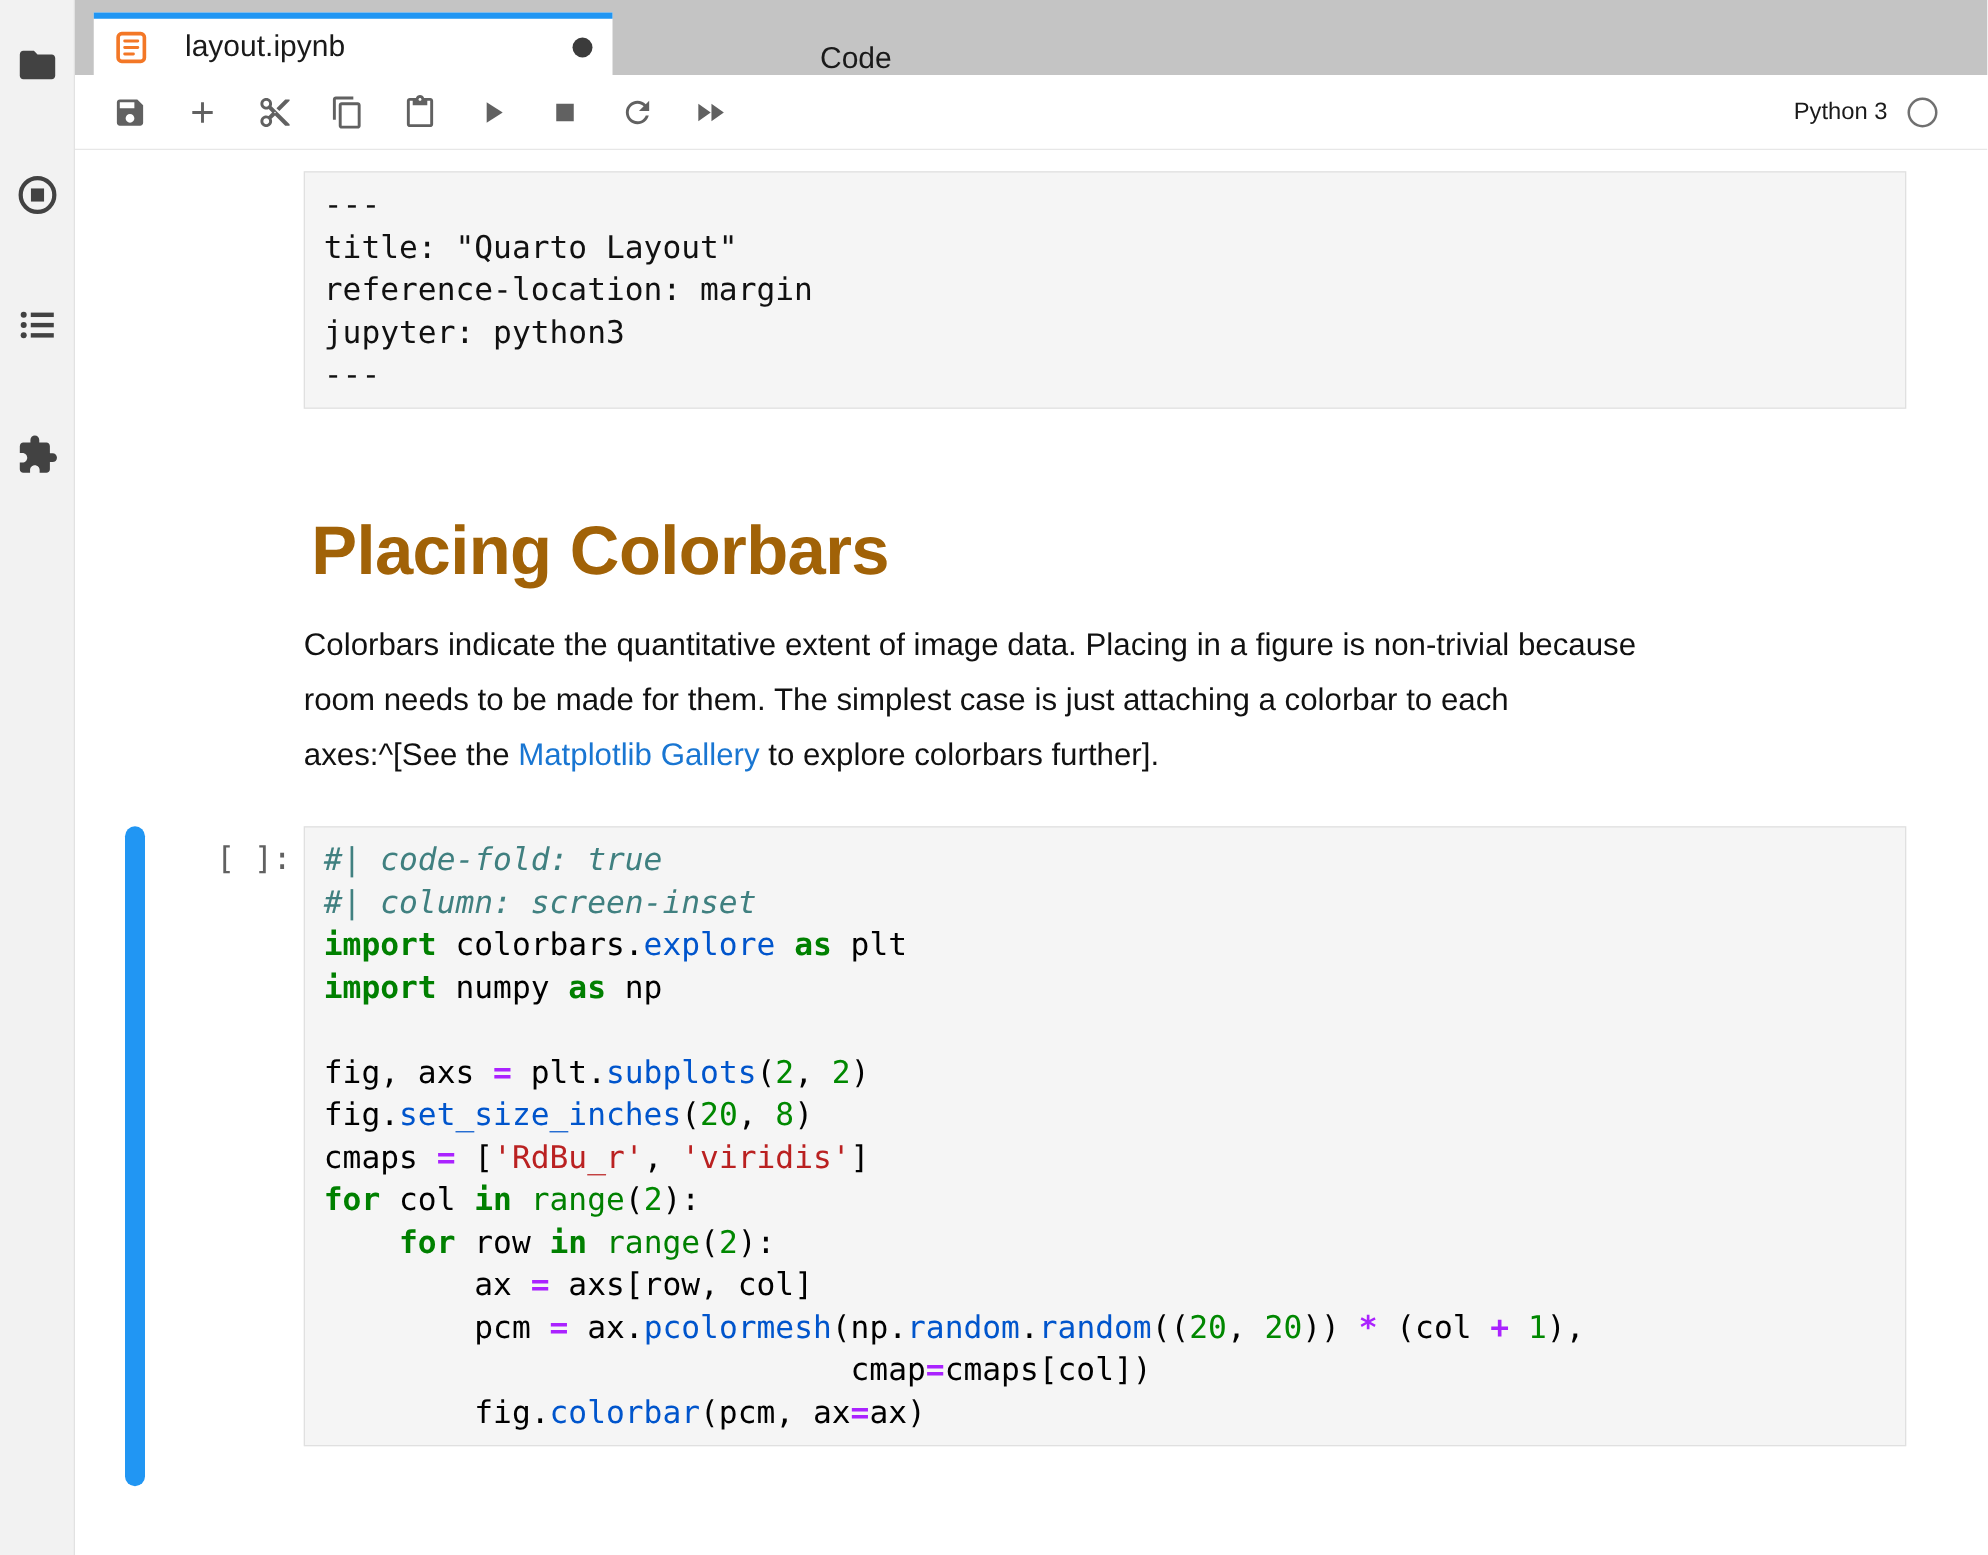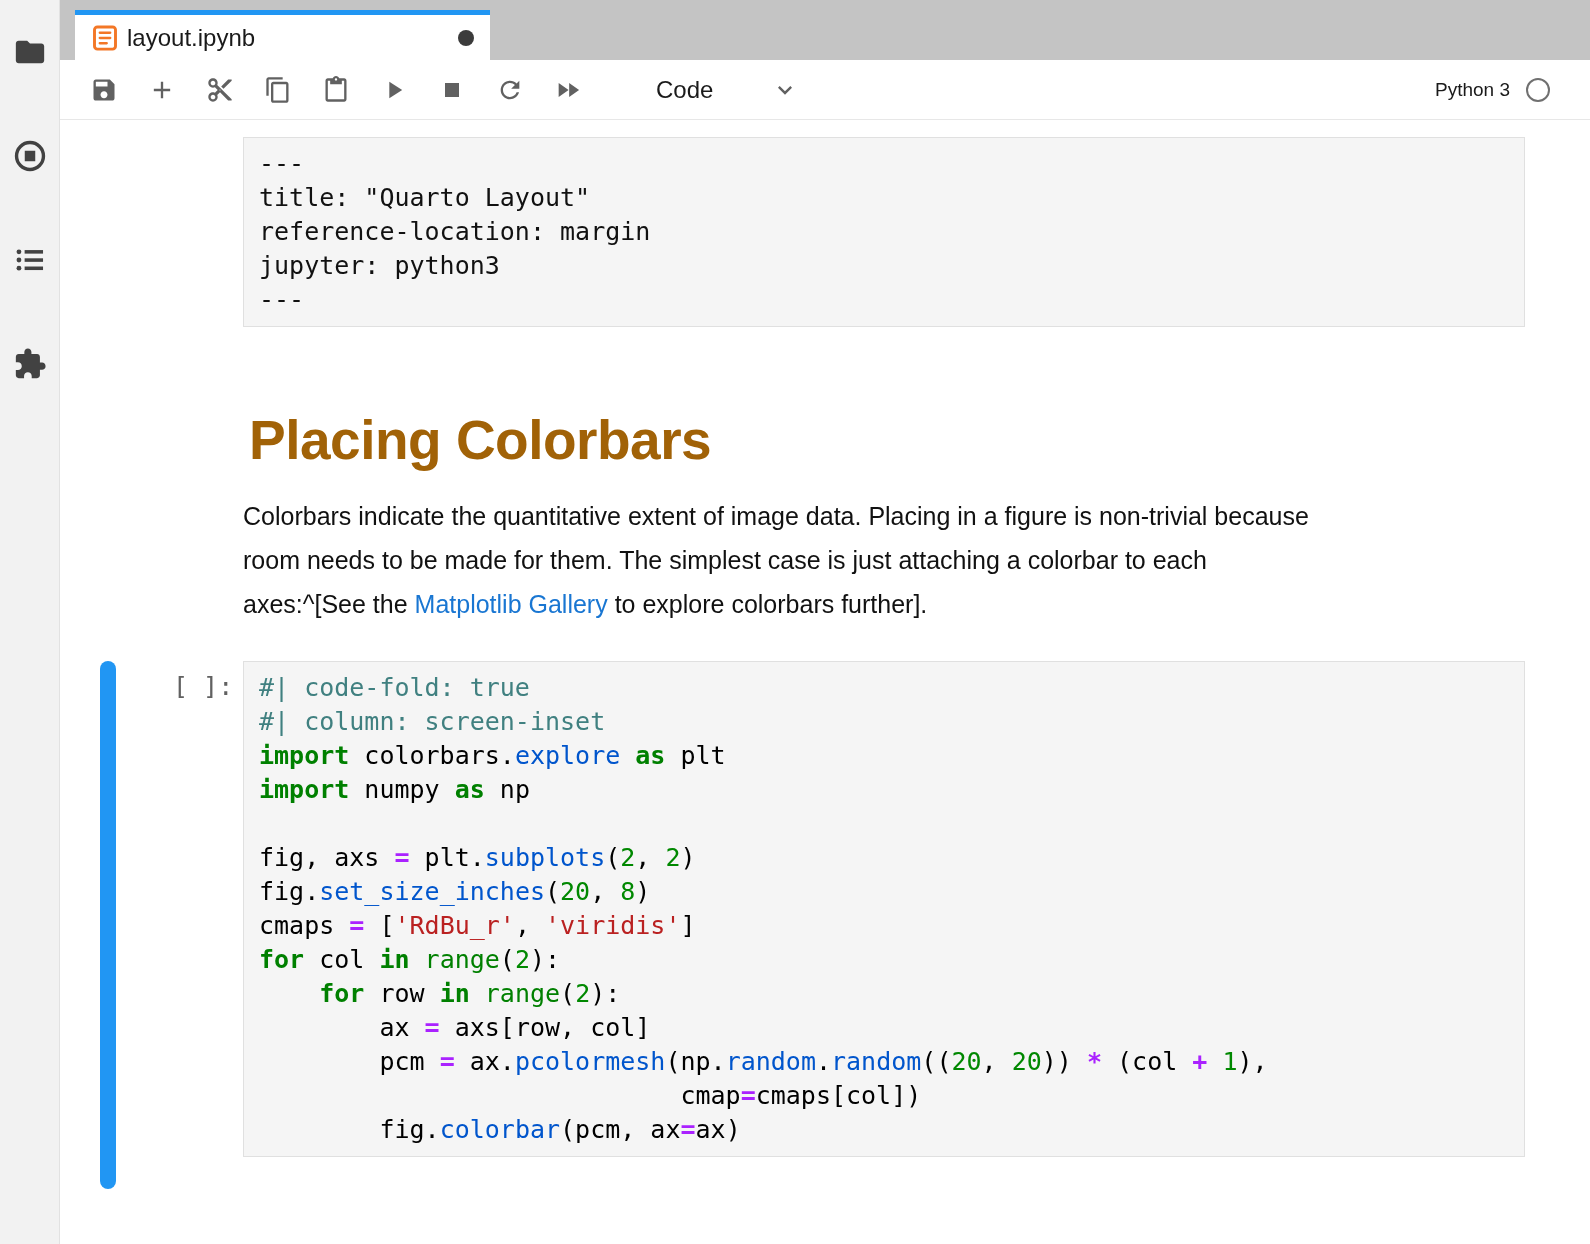--- a/index.html
+++ b/index.html
@@ -17,35 +17,35 @@
   .side-icon svg { width:34px; height:34px; fill:#424242; }
 
   
   .main { position:absolute; left:60px; top:0; right:0; height:100%; }
 
   
   .tabbar { height:60px; background:#c4c4c4; display:flex; align-items:flex-end;
             padding-left:15px; }
   .tab { width:415px; height:50px; background:#fff;
          border-top:5px solid var(--accent,#2196f3);
-         display:flex; align-items:center; padding:16px 16px; gap:8px; cursor:pointer; }
+         display:flex; align-items:center; padding:16px 16px; gap:29px; cursor:pointer; }
   .nb-icon { width:28px; height:28px; color:var(--notebook-icon,#f37726); flex:none; }
   .nb-icon svg { width:28px; height:28px; display:block; }
   .tab-title { font-size:24px; color:#1a1a1a; white-space:nowrap; }
   .dirty-dot { width:16px; height:16px; border-radius:50%; background:#3b3b3b;
                margin-left:auto; flex:none; cursor:pointer; }
 
   
   .toolbar { height:60px; background:#fff; border-bottom:1px solid #e7e7e7;
              display:flex; align-items:center; padding:0 40px 0 30px; gap:30px; }
   .tb-btn { width:28px; height:28px; border:none; background:none; padding:0;
             display:flex; align-items:center; justify-content:center; cursor:pointer; }
   .tb-btn svg { width:28px; height:28px; fill:#616161; }
   .celltype { display:flex; align-items:center; gap:58px; margin-left:44px;
-              font-size:24px; color:#1a1a1a; cursor:pointer; }
+              font-size:24px; color:#1a1a1a; cursor:pointer;flex-direction:column; }
   .celltype svg { width:28px; height:28px; fill:#616161; }
   .kernel { margin-left:auto; display:flex; align-items:center; gap:16px;
             font-size:19px; color:#1a1a1a; }
   .kernel-status { width:24px; height:24px; border:2.5px solid #707070;
                    border-radius:50%; background:#fff; cursor:pointer; flex:none; }
 
   
   .content { position:absolute; top:120px; left:0; right:0; bottom:0; background:#fff; }
 
   .raw-cell { position:absolute; left:183px; top:17px; width:1282px;
@@ -71,21 +71,21 @@
                font-family:"DejaVu Sans Mono","Liberation Mono",monospace;
                font-size:25px; line-height:34px; color:#111; cursor:text; }
 
   
   .tk-kw  { color:var(--syntax-kw,#008000); font-weight:bold; }
   .tk-bi  { color:var(--syntax-bi,#008000); }
   .tk-prop{ color:var(--syntax-prop,#0055cc); }
   .tk-op  { color:var(--syntax-op,#aa22ff); font-weight:bold; }
   .tk-num { color:var(--syntax-num,#008800); }
   .tk-str { color:var(--syntax-str,#ba2121); }
-  .tk-com { color:var(--syntax-com,#408080); }
+  .tk-com { color:var(--syntax-com,#408080); font-style:italic; }
   .tk-pl  { color:var(--syntax-pl,#000000); }
 </style>
 </head>
 <body>
 
 <div class="app">
 
   <aside class="sidebar">
     <div class="side-icon">
       <svg viewBox="0 0 24 24">

